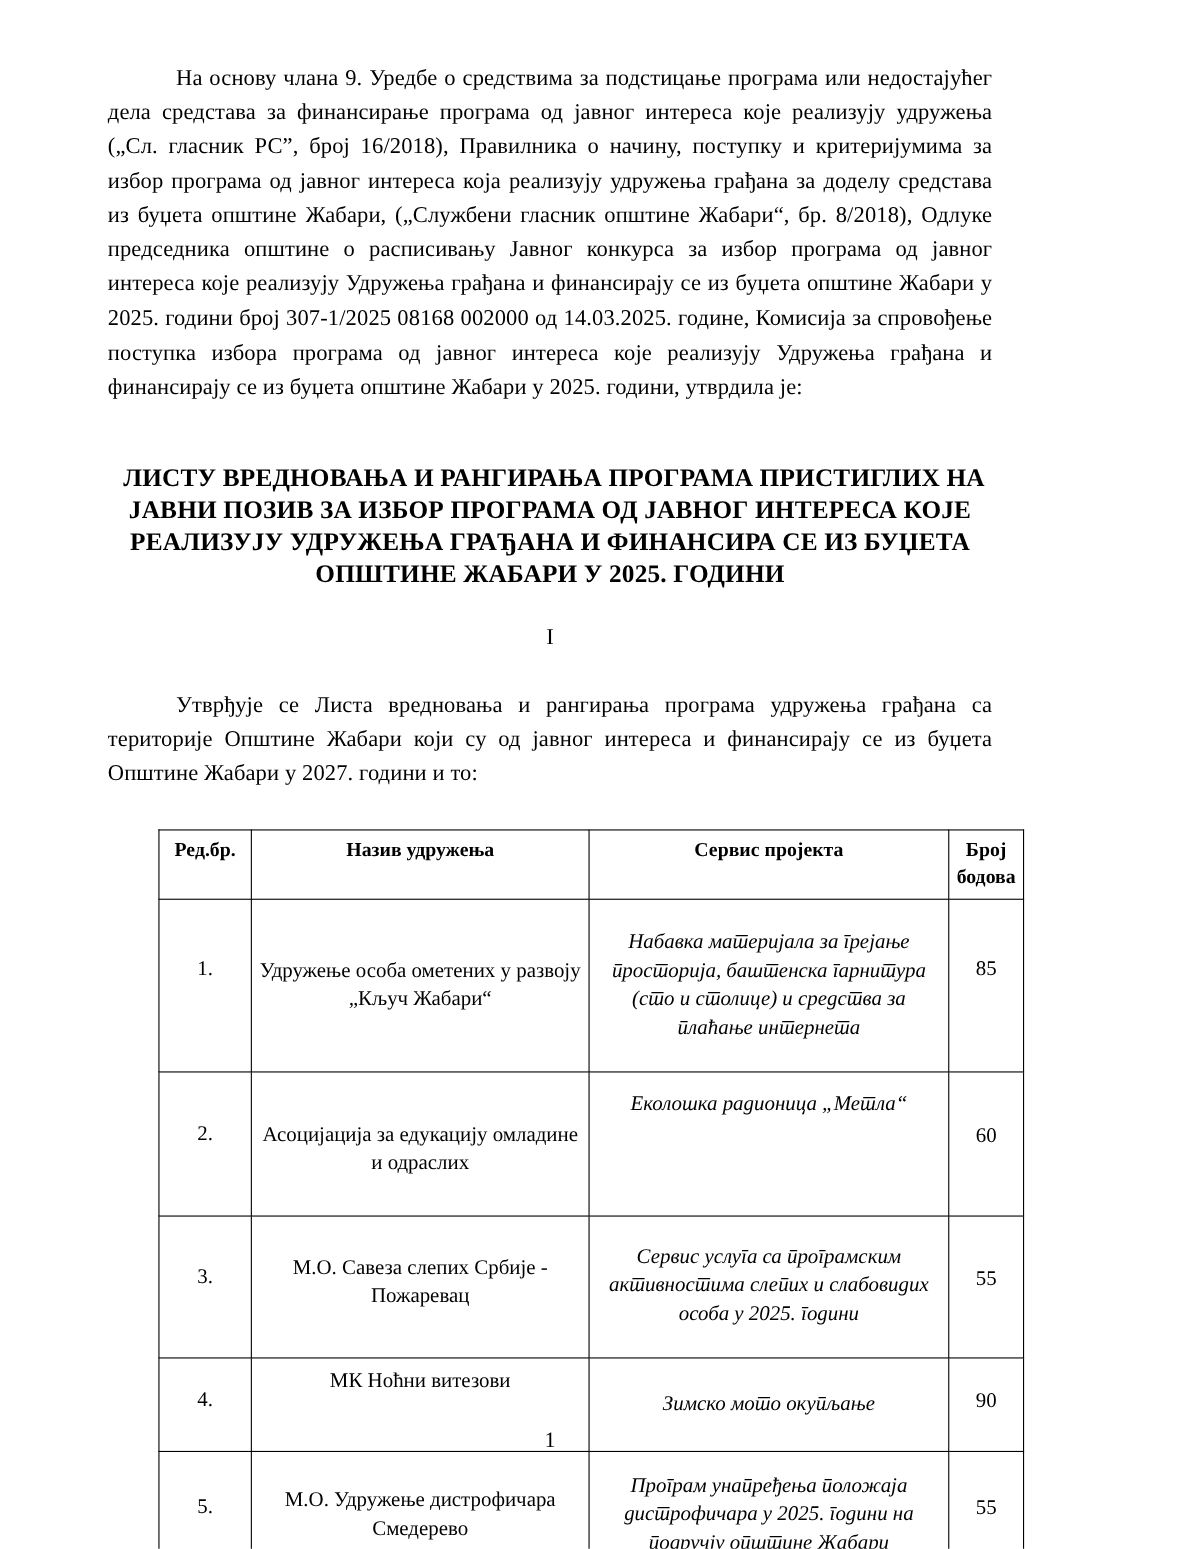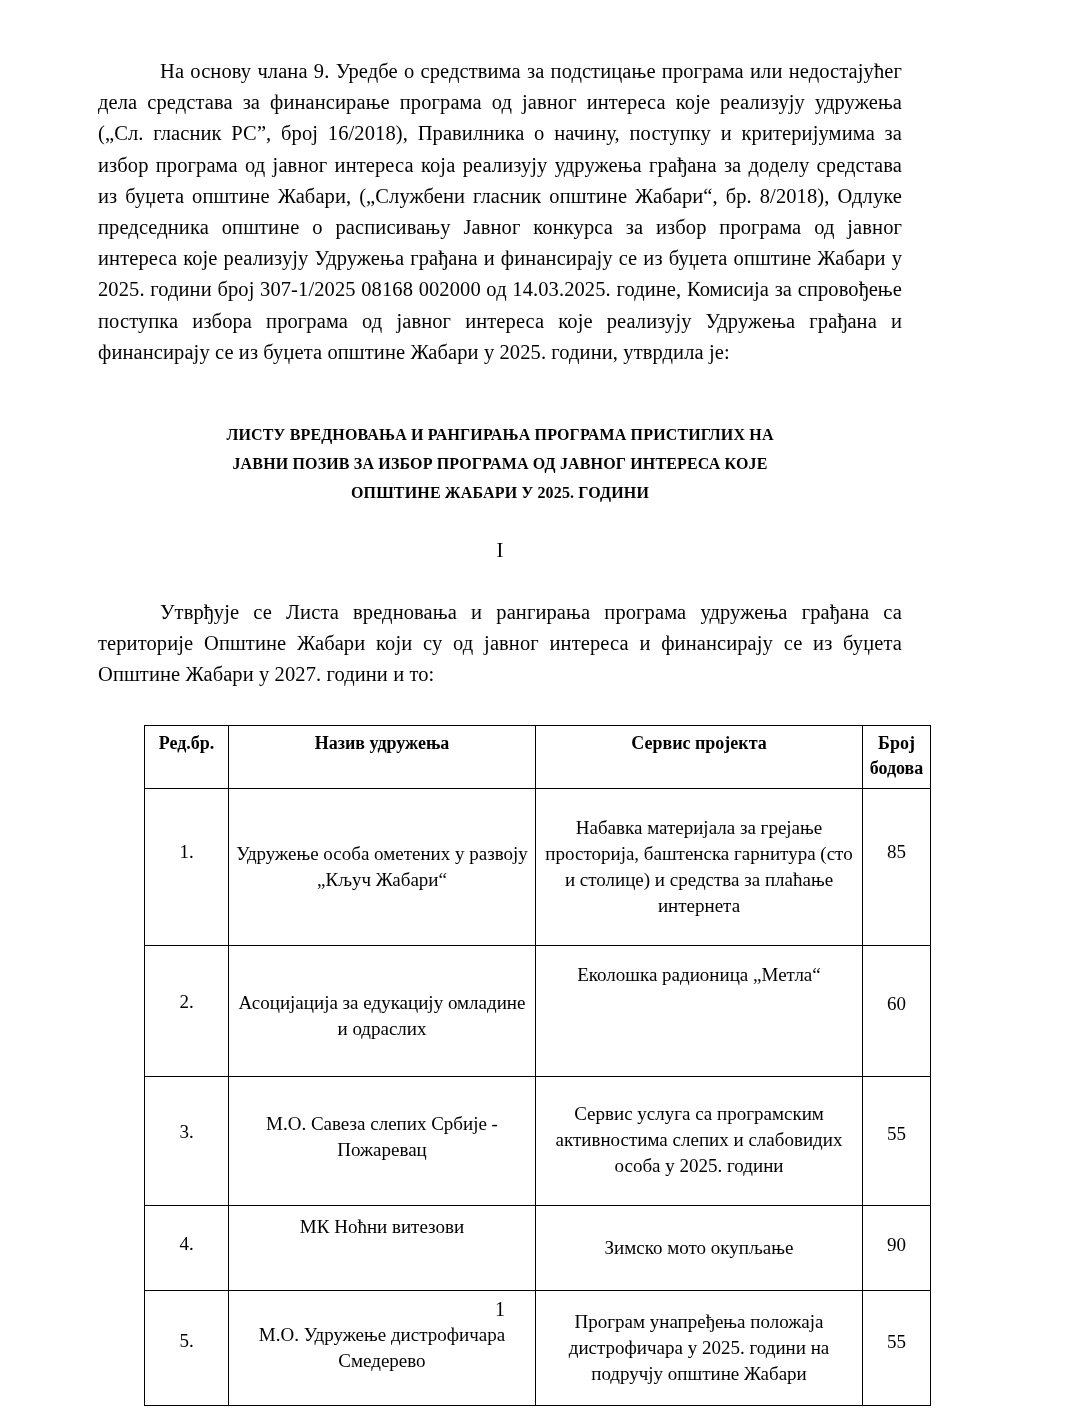--- a/index.html
+++ b/index.html
@@ -37,21 +37,21 @@
     letter-spacing: 0.1px;
   }
   .para.indent {
     text-indent: 62px;
   }
 
   
   .doc-title {
     margin: 0;
     padding: 0 14px;
-    font-size: 16px;
+    font-size: 23px;
     line-height: 29px;
     font-weight: bold;
     text-align: center;
     letter-spacing: 0.15px;
   }
   .doc-title .tline { display: block; white-space: nowrap; }
 
   .spacer-before-title { height: 52px; }
   .spacer-after-title  { height: 30px; }
 
@@ -102,21 +102,21 @@
     vertical-align: bottom;
     padding-bottom: 26px;
   }
   td.cell-pts {
     font-weight: bold;
     vertical-align: bottom;
     padding-bottom: 22px;
     margin-top: 16px;
   }
   td.cell-org   { vertical-align: middle; }
-  td.cell-proj  { vertical-align: middle; }
+  td.cell-proj  { vertical-align: middle; font-style: italic; }
 
   
   tr.r1 td { height: 118px; }
   tr.r1 td.cell-num  { padding-bottom: 34px; }
   tr.r1 td.cell-pts  { padding-bottom: 34px; }
 
   tr.r2 td { height: 104px; }
   tr.r2 td.cell-org  { vertical-align: middle; padding-top: 14px; }
   tr.r2 td.cell-proj { vertical-align: top; padding-top: 16px; }
   tr.r2 td.cell-num  { padding-bottom: 22px; }
@@ -154,20 +154,21 @@
 
 <div class="page">
 
   <p class="para indent">На основу члана 9. Уредбе о средствима за подстицање програма или недостајућег дела средстава за финансирање програма од јавног интереса које реализују удружења („Сл. гласник РС”, број 16/2018), Правилника о начину, поступку и критеријумима за избор програма од јавног интереса која реализују удружења грађана за доделу средстава из буџета општине Жабари, („Службени гласник општине Жабари“, бр. 8/2018), Одлуке председника општине о расписивању Јавног конкурса за избор програма од јавног интереса које реализују Удружења грађана и финансирају се из буџета општине Жабари у 2025. години број 307-1/2025 08168 002000 од 14.03.2025. године, Комисија за спровођење поступка избора програма од јавног интереса које реализују Удружења грађана и финансирају се из буџета општине Жабари у 2025. години, утврдила је:</p>
 
   <div class="spacer-before-title"></div>
 
   <h1 class="doc-title">
     <span class="tline">ЛИСТУ ВРЕДНОВАЊА И РАНГИРАЊА ПРОГРАМА ПРИСТИГЛИХ НА</span>
     <span class="tline">ЈАВНИ ПОЗИВ ЗА ИЗБОР ПРОГРАМА ОД ЈАВНОГ ИНТЕРЕСА КОЈЕ</span>
+    <span class="tline">РЕАЛИЗУЈУ УДРУЖЕЊА ГРАЂАНА И ФИНАНСИРА СЕ ИЗ БУЏЕТА</span>
     <span class="tline">ОПШТИНЕ ЖАБАРИ У 2025. ГОДИНИ</span>
   </h1>
 
   <div class="spacer-after-title"></div>
 
   <p class="section-mark">I</p>
 
   <div class="spacer-after-mark"></div>
 
   <p class="para indent">Утврђује се Листа вредновања и рангирања програма удружења грађана са територије Општине Жабари  који су од јавног интереса и финансирају се из буџета Општине Жабари у 2027. години и то:</p>

